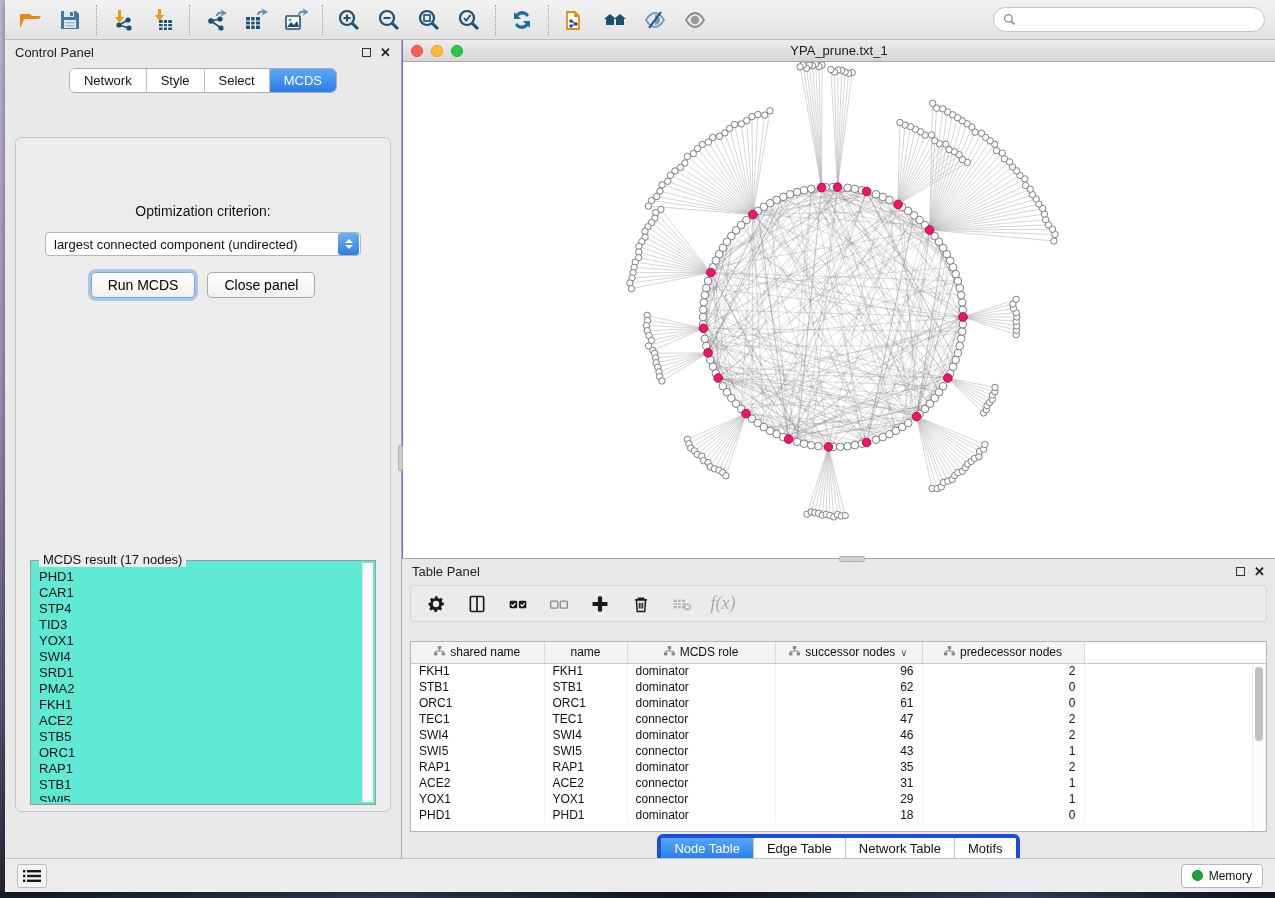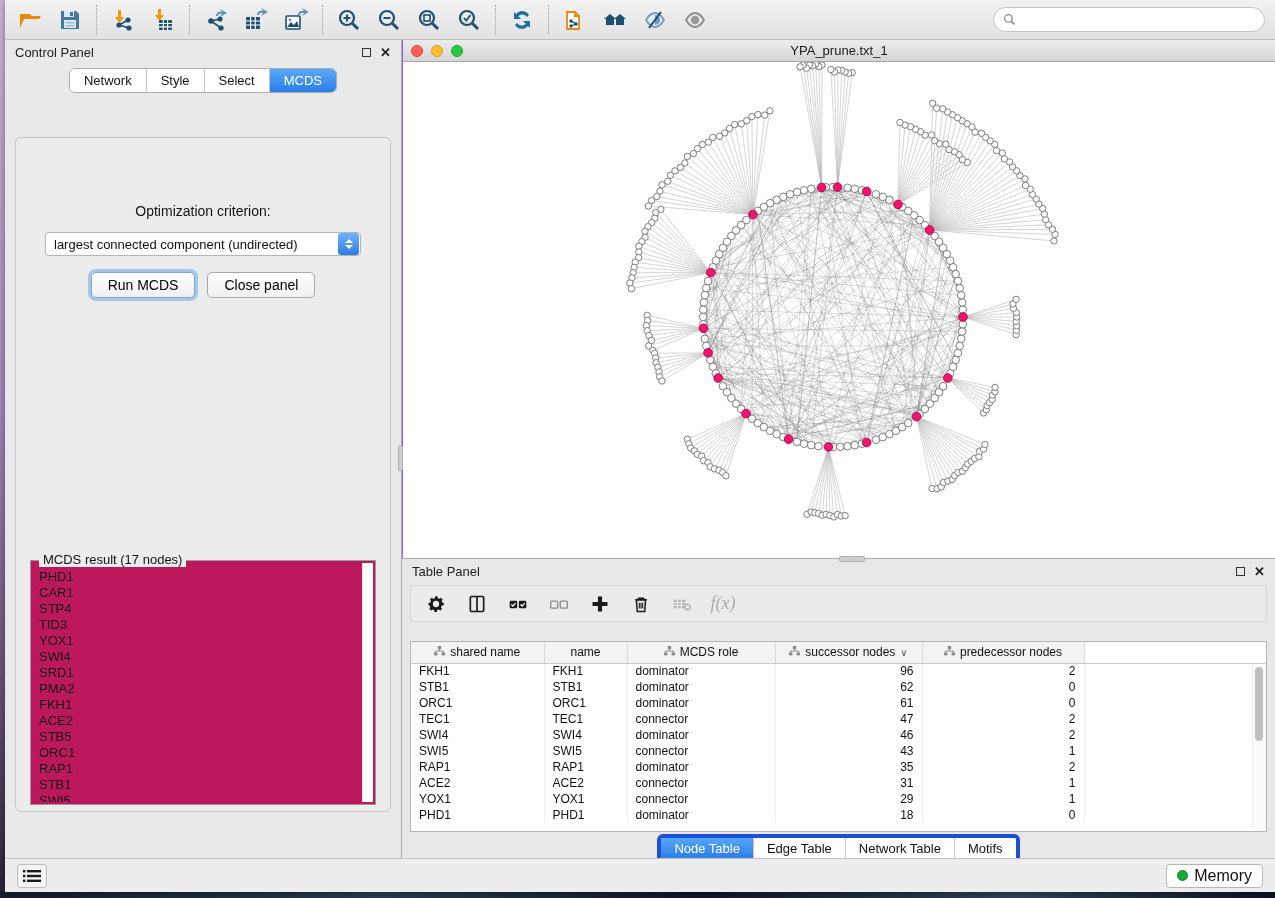--- a/index.html
+++ b/index.html
@@ -50,21 +50,21 @@
   .cselect .stepper { width:21px; height:22px; border-radius:3px; margin:0 1px;
              background:linear-gradient(180deg,#6fb1f7,#2f7de4); display:flex; flex-direction:column;
              align-items:center; justify-content:center; gap:2px; }
   .stepper .up { width:0;height:0;border-left:4px solid transparent;border-right:4px solid transparent;border-bottom:4px solid #fff; }
   .stepper .dn { width:0;height:0;border-left:4px solid transparent;border-right:4px solid transparent;border-top:4px solid #fff; }
   .cbtn-row { display:flex; justify-content:center; gap:12px; margin-top:16px; }
   .cbtn { background:linear-gradient(180deg,#ffffff,#f0f0f0); border:1px solid #a8a8a8; border-radius:5px;
           padding:4px 16px; font-size:14px; cursor:pointer; }
   .cbtn.focused { border-color:#7aa8dc; box-shadow:0 0 0 3px rgba(110,165,230,.55); }
 
-  .result-group { position:absolute; left:14px; right:14px; top:422px; bottom:6px; border:1px solid #9a9a9a; background:#be185d; }
+  .result-group { position:absolute; left:14px; right:14px; top:422px; bottom:6px; border:1px solid #9a9a9a; background:#5eead4; }
   .result-legend { position:absolute; top:-9px; left:8px; background:#ececec; padding:0 4px; font-size:13px; color:#111; }
   .result-list { position:absolute; inset:8px 14px 2px 8px; overflow:hidden; }
   .result-item { font-size:13px; line-height:16px; }
   .result-scroll { position:absolute; top:2px; bottom:2px; right:2px; width:11px; background:#fafafa; border-left:1px solid #e0e0e0; }
 
   .vsplit-handle { position:absolute; right:-2px; top:405px; width:5px; height:26px; background:#cfcfcf;
                    border:1px solid #b0b0b0; border-radius:2px; z-index:5; cursor:col-resize; }
 
   
   .right-col { flex:1; display:flex; flex-direction:column; min-width:0; background:#e8e8e8; }
@@ -108,21 +108,21 @@
   .tp-tab { padding:3px 13px; font-size:13px; background:#fff; border-right:1px solid #c6c6c6; cursor:pointer; }
   .tp-tab:last-child { border-right:none; }
   .tp-tab.sel { background:linear-gradient(180deg,#55a7f8,#2a7ce8); color:#fff; }
 
   
   .statusbar { height:34px; flex:none; background:#ededed; border-top:1px solid #c2c2c2;
                display:flex; align-items:center; padding:0 12px; }
   .sb-listbtn { width:30px; height:24px; background:#f5f5f5; border:1px solid #bdbdbd; border-radius:3px;
                 display:flex; align-items:center; justify-content:center; cursor:pointer; }
   .sb-memory { margin-left:auto; height:24px; background:#fff; border:1px solid #b5b5b5; border-radius:4px;
-               display:flex; align-items:center; gap:6px; padding:0 10px; font-size:16px; cursor:pointer;text-align:right; }
+               display:flex; align-items:center; gap:6px; padding:0 10px; font-size:12px; cursor:pointer;text-align:right; }
   .mem-dot { width:11px; height:11px; border-radius:50%; background:#17a63a; border:1px solid #108a2d; }
 </style>
 </head>
 <body>
 
 <div class="bottom-wallpaper"></div>
 
 <div class="app">
 
   <div class="toolbar">

